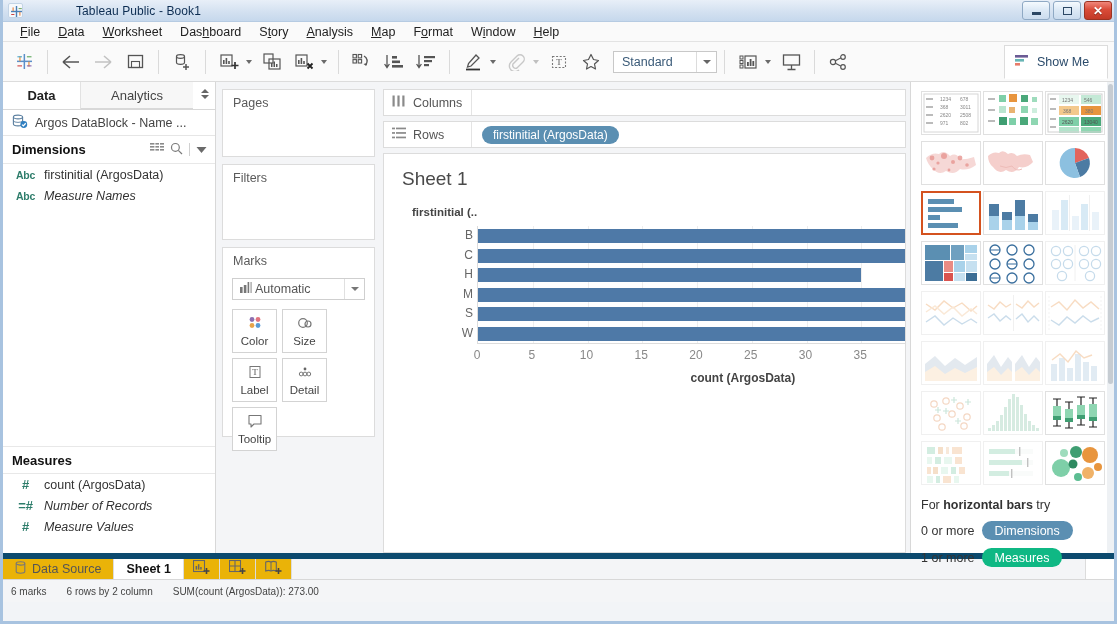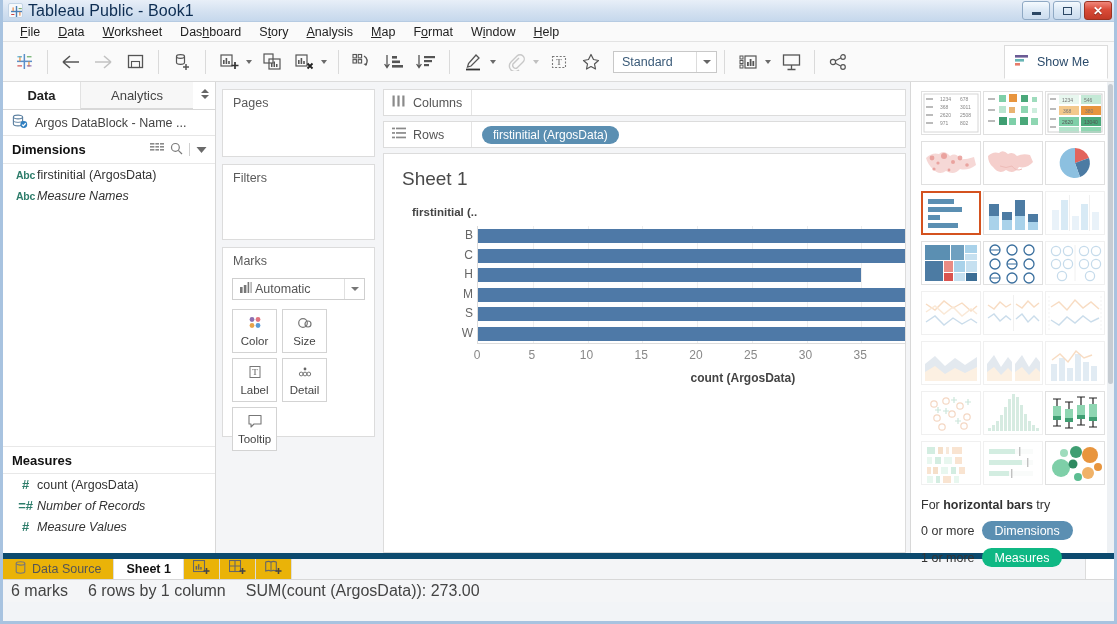--- a/index.html
+++ b/index.html
@@ -21,21 +21,21 @@
   .titlebar {
     height:22px; background:linear-gradient(#e8eff8,#d2e0f0 60%,#c6d8ec);
     display:flex; align-items:center; padding-left:5px;
     border-bottom:1px solid #b6cbe2;
     position:relative;
   }
   .tb-icon { width:15px; height:15px; margin-right:5px; flex:0 0 auto;
     background:#f6f9fc; border:1px solid #c3d4e6; border-radius:2px;
     position:relative; }
   .tb-icon svg { position:absolute; left:1px; top:1px; }
-  .tb-title { font-size:16px; color:#0d2d52; letter-spacing:0.1px; }
+  .tb-title { font-size:12px; color:#0d2d52; letter-spacing:0.1px;margin-left:48px; }
   .wincontrols { position:absolute; right:2px; top:1px; display:flex; gap:3px; }
   .wc { width:28px; height:19px; border:1px solid #8fa9c4; border-radius:3px;
         background:linear-gradient(#f5fafe,#dbe8f5 50%,#cbdcee);
         display:flex; align-items:center; justify-content:center; }
   .wc.close { background:linear-gradient(#f0877a,#d94b38 45%,#c23a27);
               border-color:#9b3322; }
   .wc span { display:block; }
   .wc .min { width:9px; height:3px; background:#2b4764; margin-top:5px; }
   .wc .max { width:9px; height:8px; border:1.5px solid #2b4764; }
   .wc .x { color:#fff; font-size:12px; font-weight:bold; line-height:1; text-shadow:0 1px 0 #7e2416; }
@@ -84,21 +84,21 @@
   .ar-up { width:0;height:0;border-left:4px solid transparent;border-right:4px solid transparent;
            border-bottom:4px solid #666; }
   .ar-dn { width:0;height:0;border-left:4px solid transparent;border-right:4px solid transparent;
            border-top:4px solid #666; }
   .ds-row { height:26px; display:flex; align-items:center; padding-left:9px; gap:7px;
             border-bottom:1px solid #e6e6e6; font-size:12.5px; color:#444; }
   .sec-head { height:28px; display:flex; align-items:center; padding:0 8px 0 9px;
               font-size:13px; font-weight:bold; color:#111; border-bottom:1px solid #e8e8e8; }
   .sec-head .tools { margin-left:auto; display:flex; align-items:center; gap:6px; color:#777; }
   .sec-head .vdiv { width:1px; height:13px; background:#d0d0d0; }
-  .field { height:21px; display:flex; align-items:center; gap:1px; padding-left:12px;
+  .field { height:21px; display:flex; align-items:center; gap:8px; padding-left:12px;
            font-size:12.5px; color:#333; }
   .fi { width:21px; flex:0 0 auto; text-align:center; font-size:10.5px; color:#2e7d6b;
         font-weight:bold; letter-spacing:-0.2px; }
   .fi.num { font-size:13px; }
   .ital { font-style:italic; }
   .dim-spacer { flex:1 1 auto; }
   .meas-head { border-top:1px solid #e8e8e8; }
 
   
   .cards { width:167px; padding:7px 8px 0 6px; background:#f4f5f7; }
@@ -175,21 +175,21 @@
   .tabitem { display:flex; align-items:center; gap:6px; padding:0 12px; font-size:12.5px;
              color:#555; border-right:1px solid #dcdcdc; }
   .tabitem.active { background:#fff; color:#111; font-weight:bold; }
   .tabitem.iconed { padding:0 9px; }
   .tabfill { flex:1 1 auto; background:#f4f5f7; border-right:1px solid #dcdcdc; }
   .tabfill2 { width:28px; background:#fff; }
 
   
   .statusbar { height:23px; background:#f4f5f7; border-top:1px solid #d8d8d8;
                display:flex; align-items:center; gap:20px; padding-left:8px;
-               font-size:16px; color:#444; }
+               font-size:10px; color:#444; }
 </style>
 </head>
 <body>
 
 <div id="app">
 
   <div class="titlebar">
     <div class="tb-icon">
       <svg width="13" height="13" viewBox="0 0 13 13">
         <rect x="5.8" y="1" width="1.4" height="11" fill="#4a7fb5"></rect>
@@ -986,16 +986,16 @@
             <path d="M13.5 8 v6 M10.5 11 h6" stroke="#444" stroke-width="1.6"></path>
           </svg>
       </span>
     </div>
     <div class="tabfill"></div>
     <div class="tabfill2"></div>
   </div>
 
   <div class="statusbar">
     <span>6 marks</span>
-    <span>6 rows by 1 column</span>
+    <span>6 rows by 2 column</span>
     <span>SUM(count (ArgosData)): 273.00</span>
   </div>
 </div>
 
 </body></html>

